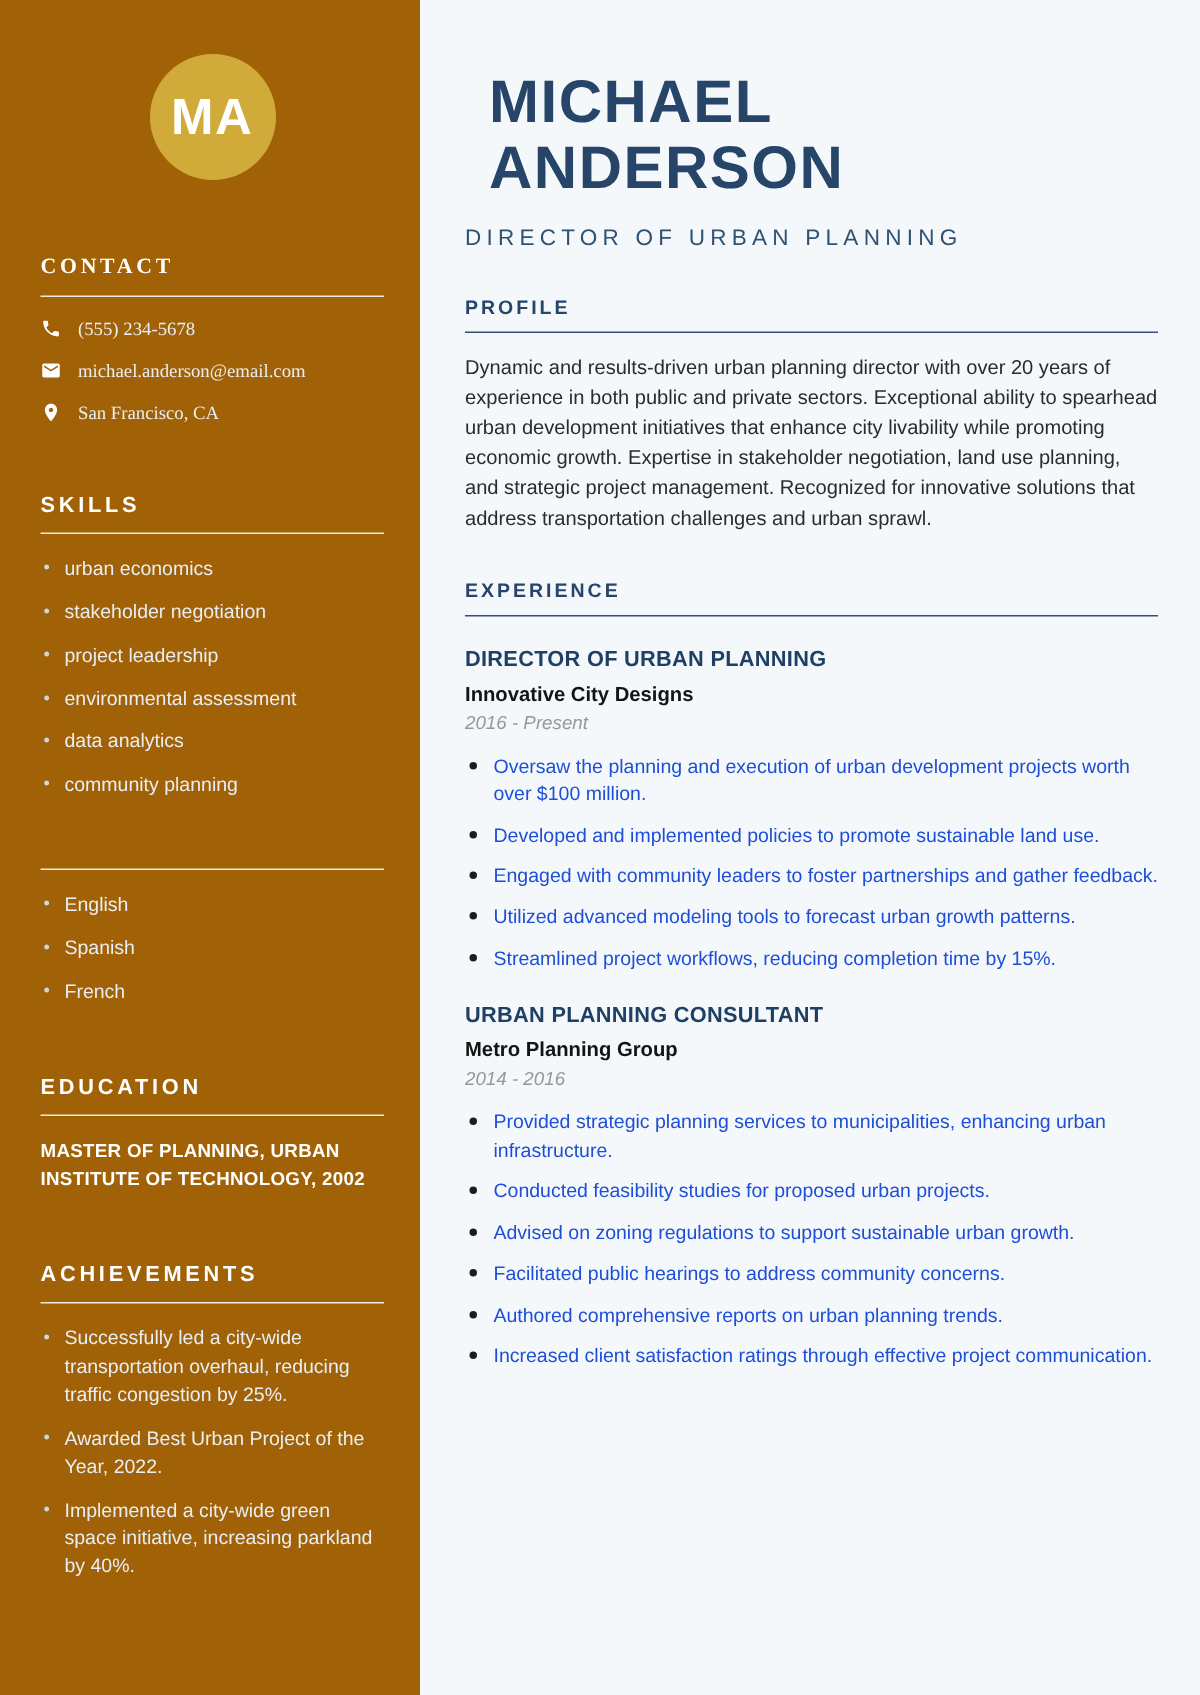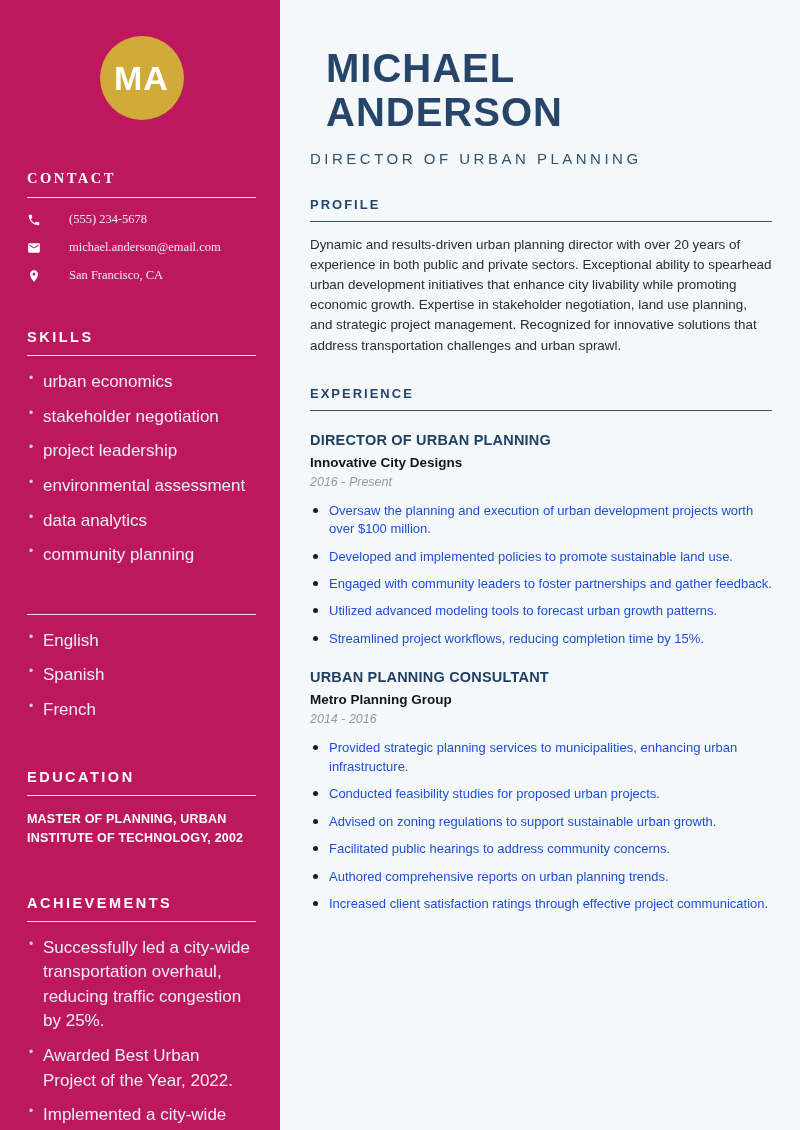--- a/index.html
+++ b/index.html
@@ -6,45 +6,45 @@
   body{
     width:800px;height:1130px;
     font-family:"Liberation Sans","DejaVu Sans",sans-serif;
     -webkit-font-smoothing:antialiased;
   }
   .page{display:flex;width:800px;height:1130px;overflow:hidden;}
 
   
   .sidebar{
     width:280px;min-width:280px;box-sizing:border-box;
-    background:#be185d;color:#fff;
+    background:#a16207;color:#fff;
     padding:36px 24px 11px 27px;
   }
   .avatar{
     width:84px;height:84px;border-radius:50%;
     background:#d1ab3a;color:#fff;
     display:flex;align-items:center;justify-content:center;
     font-size:34px;font-weight:800;letter-spacing:1px;
     margin:0 auto 0 auto;
   }
   .side-section{margin-top:46px;}
   .side-section.first{margin-top:50px;font-family:Liberation Serif, serif;}
   .side-heading{
     font-size:14.5px;font-weight:700;letter-spacing:2.5px;
     color:#ffffff;margin:0 0 10px 0;
   }
   .side-rule{border:none;border-top:1px solid rgba(255,255,255,0.85);margin:0 0 14px 0;}
   .contact-row{
-    display:flex;align-items:flex-end;gap:28px;
+    display:flex;align-items:flex-start;gap:11px;
     font-size:12.5px;color:#e9eef4;margin-bottom:13px;
   }
   .contact-row .cicon{width:14px;height:14px;flex:0 0 14px;display:block;}
   .side-list{list-style:none;margin:0;padding:0;}
   .side-list li{
-    font-size:17px;color:#e9eef4;margin-bottom:10px;line-height:1.45;
+    font-size:13px;color:#e9eef4;margin-bottom:10px;line-height:1.45;
     padding-left:16px;position:relative;
   }
   .side-list li::before{
     content:"•";position:absolute;left:2px;top:0;color:#cdd6e0;font-size:12px;
   }
   .edu-text{
     font-size:12.5px;font-weight:700;color:#ffffff;
     line-height:1.55;margin:0;letter-spacing:0.2px;
   }
 

